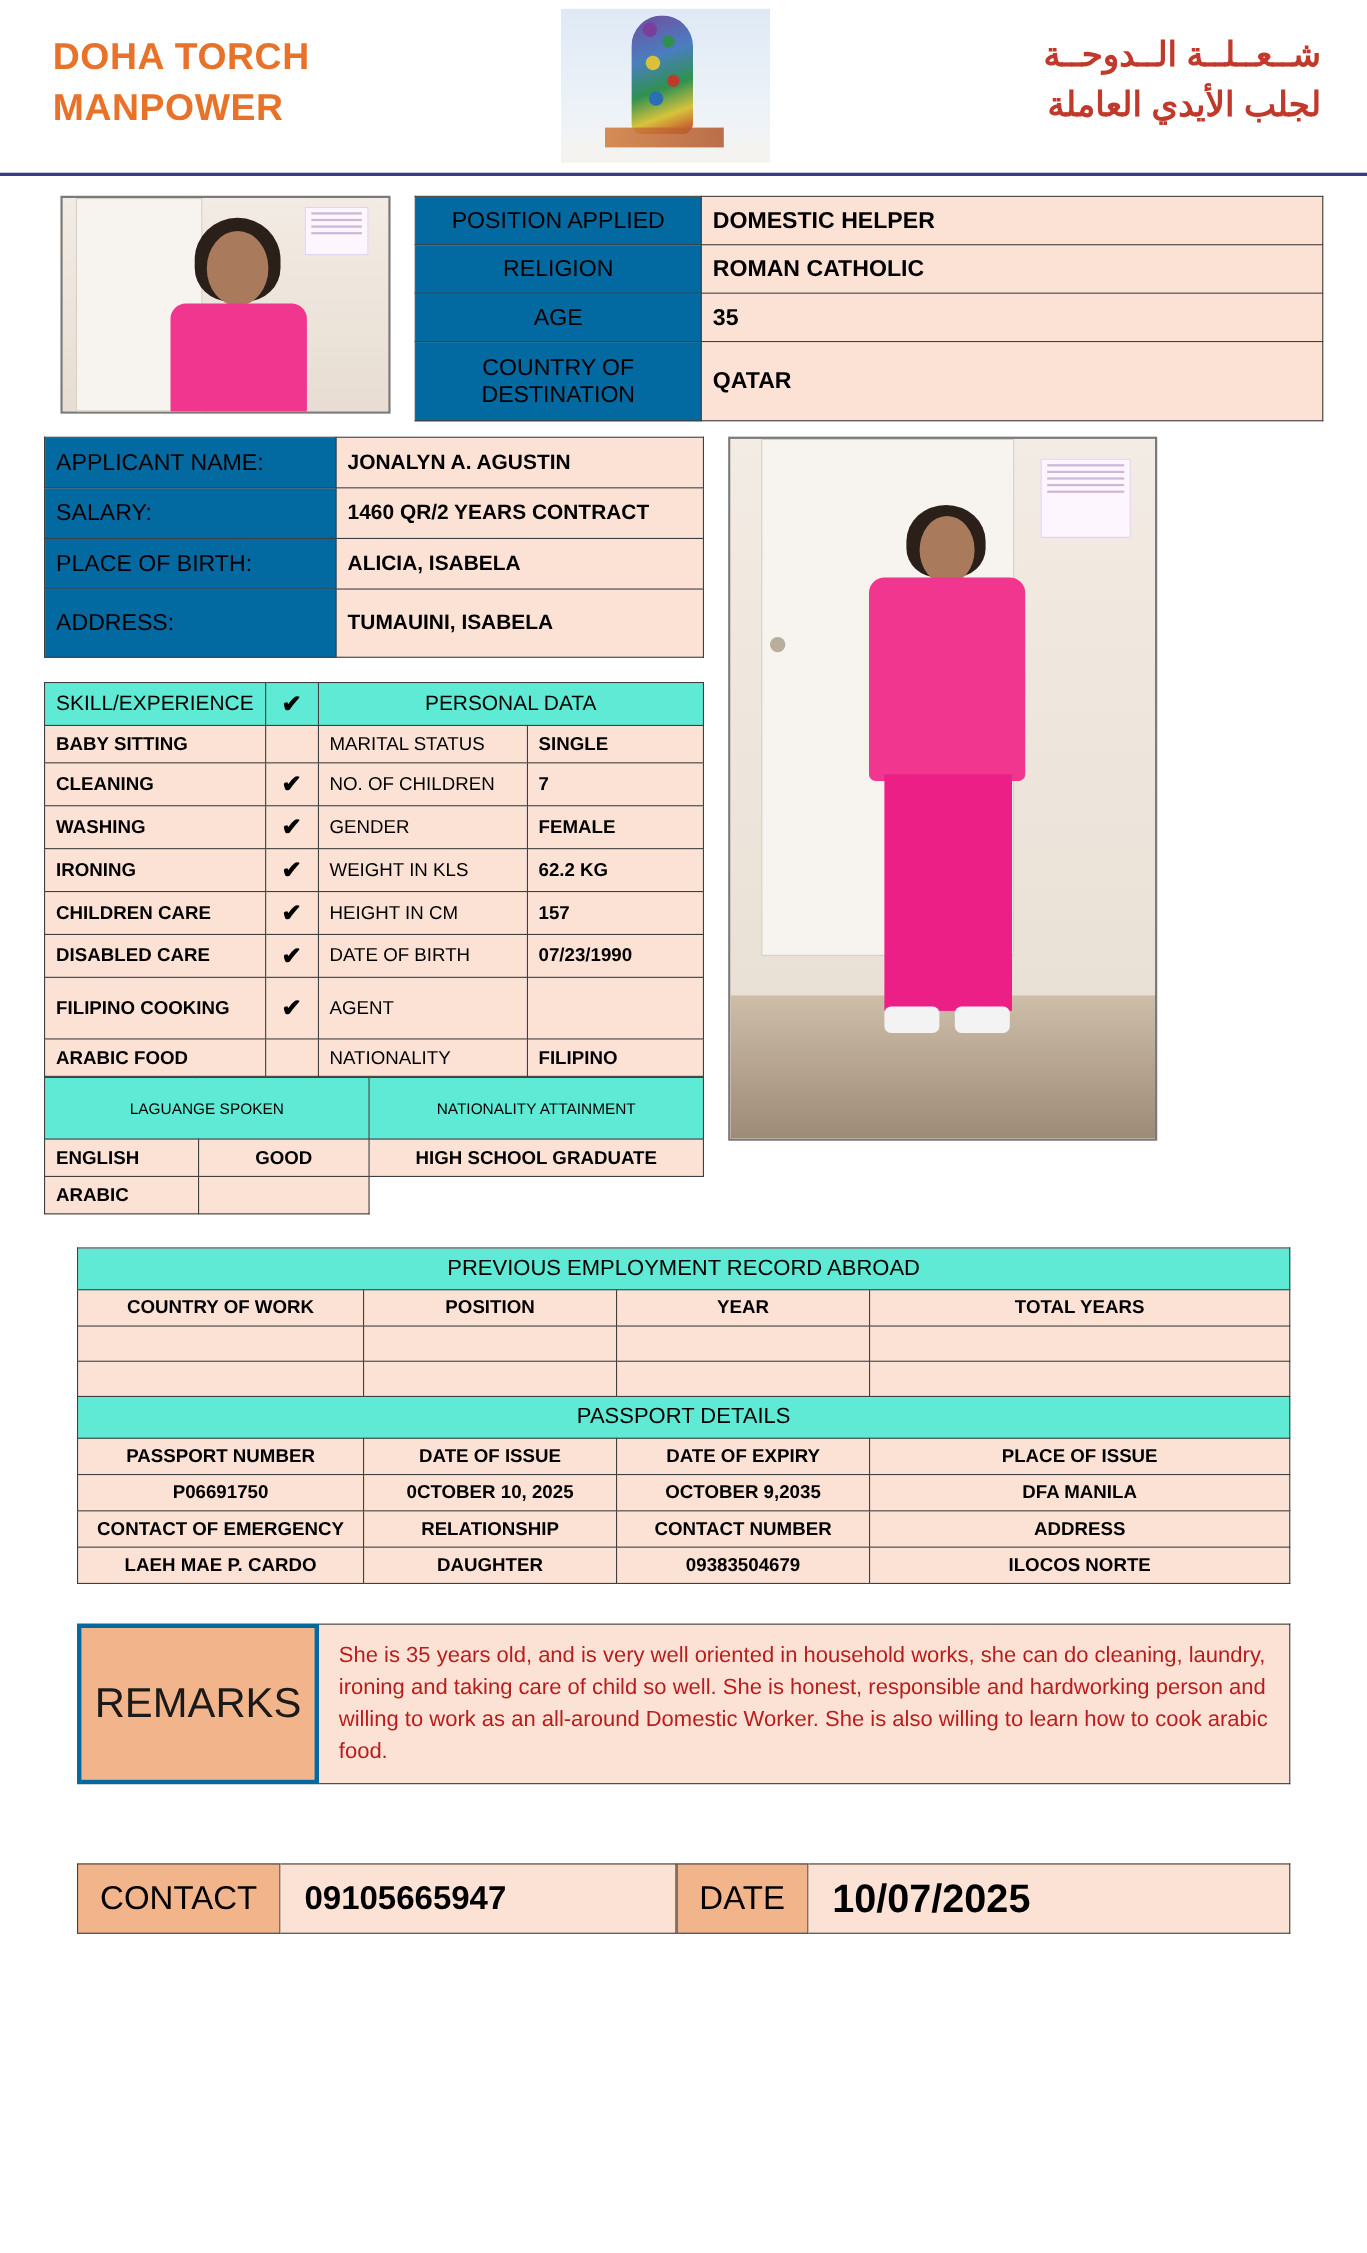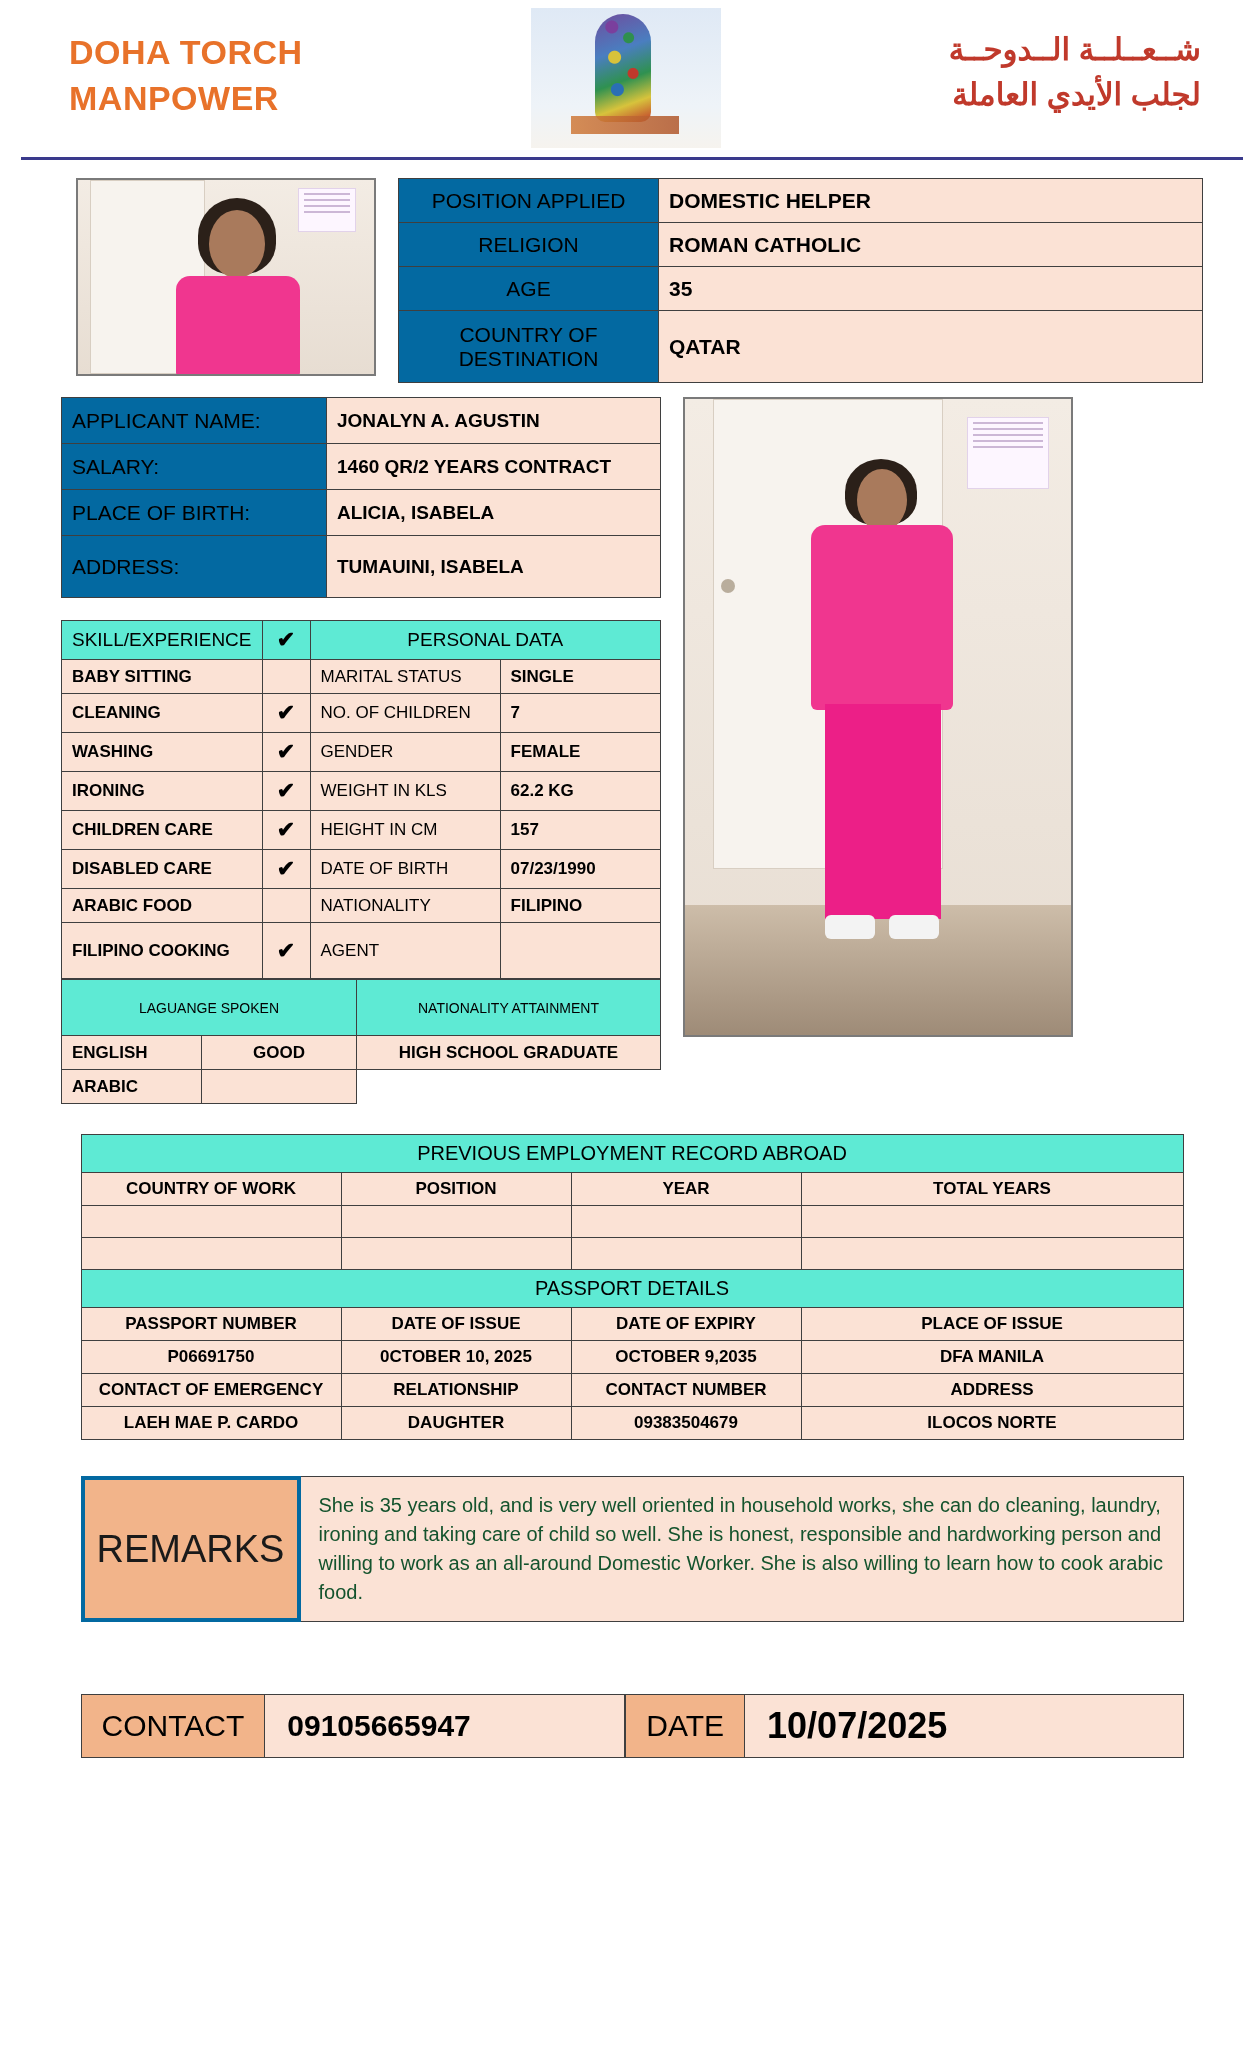--- a/index.html
+++ b/index.html
@@ -7,21 +7,20 @@
     margin: 0; padding: 0;
     background: #ffffff;
     font-family: "Liberation Sans", sans-serif;
   }
   .page {
     position: relative;
     width: 1243px;
     min-height: 2048px;
     background: #ffffff;
     overflow: hidden;
-    padding-left: 21px;
   }
 
   
   .header {
     position: relative;
     height: 160px;
     border-bottom: 3px solid #3a3a8c;
   }
   .brand {
     position: absolute;
@@ -152,21 +151,21 @@
 
   
   .remarks { width: 1103px; margin: 36px auto 0 auto; display: flex; }
   .remarks .r-label {
     width: 220px; background: #f2b48a; border: 4px solid #0369a1;
     display: flex; align-items: center; justify-content: center;
     font-size: 38px; color: #1a1a1a;
   }
   .remarks .r-text {
     flex: 1; background: #fbe2d5; border: 1px solid #3f3f3f; border-left: none;
-    padding: 14px 18px; font-size: 20px; line-height: 1.45; color: #14532d;
+    padding: 14px 18px; font-size: 20px; line-height: 1.45; color: #b91c1c;
   }
 
   
   .footer { width: 1103px; margin: 72px auto 40px auto; display: flex; }
   .f-lbl {
     background: #f2b48a; border: 1px solid #3f3f3f;
     padding: 10px 20px; font-size: 30px; display: flex; align-items: center;
   }
   .f-val {
     background: #fbe2d5; border: 1px solid #3f3f3f; border-left: none;
@@ -294,30 +293,30 @@
           <td class="cell val p-name">HEIGHT IN CM</td>
           <td class="cell val p-val">157</td>
         </tr>
         <tr>
           <td class="cell val s-name">DISABLED CARE</td>
           <td class="cell val s-chk">✔</td>
           <td class="cell val p-name">DATE OF BIRTH</td>
           <td class="cell val p-val">07/23/1990</td>
         </tr>
         <tr>
+          <td class="cell val s-name" style="height:56px">FILIPINO COOKING</td>
+          <td class="cell val s-chk">✔</td>
+          <td class="cell val p-name">AGENT</td>
+          <td class="cell val p-val"></td>
+        </tr>
+        <tr>
           <td class="cell val s-name">ARABIC FOOD</td>
           <td class="cell val s-chk"></td>
           <td class="cell val p-name">NATIONALITY</td>
           <td class="cell val p-val">FILIPINO</td>
-        </tr>
-        <tr>
-          <td class="cell val s-name" style="height:56px">FILIPINO COOKING</td>
-          <td class="cell val s-chk">✔</td>
-          <td class="cell val p-name">AGENT</td>
-          <td class="cell val p-val"></td>
         </tr>
       </tbody>
         </table>
 
       <table class="lang">
         <tbody>
             <tr>
           <td class="cell hdr head" colspan="2" style="width:295px">LAGUANGE SPOKEN</td>
           <td class="cell hdr head">NATIONALITY ATTAINMENT</td>
         </tr>

